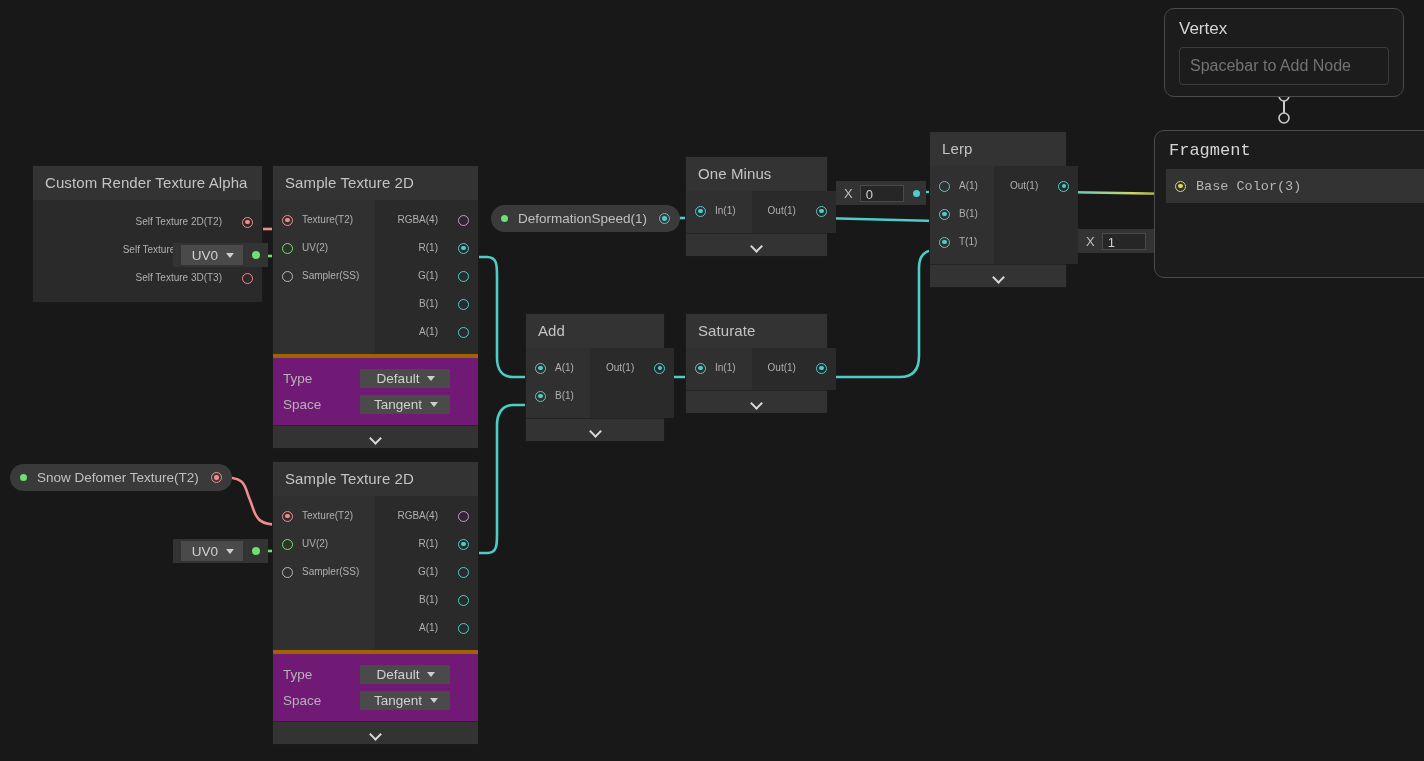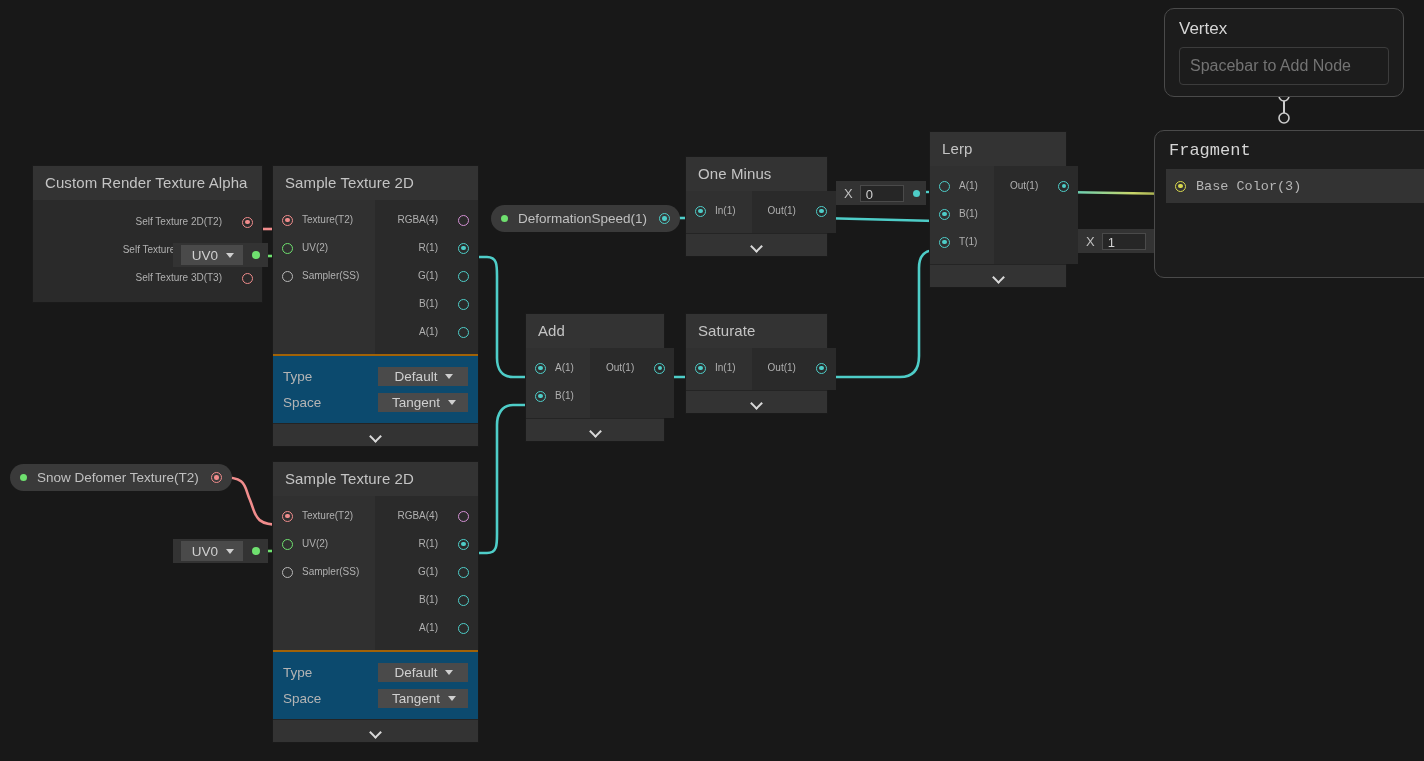--- a/index.html
+++ b/index.html
@@ -114,23 +114,23 @@
     position: absolute;
     left: 1px; top: 0;
     width: 7px; height: 7px;
     border-right: 2px solid #d8d8d8;
     border-bottom: 2px solid #d8d8d8;
     transform: rotate(45deg);
   }
 
   
   .settings {
-    background: #0c4a6e;
-    padding: 7px 10px 8px 10px;
-    border-top: 2px solid #a16207;
+    background: #701a75;
+    padding: 7px 28px 8px 10px;
+    border-top: 4px solid #a16207;
   }
   .setting-row {
     display: flex;
     align-items: center;
     justify-content: space-between;
     height: 26px;
     font-size: 13.5px;
     color: #b4b4b4;
   }
   .dropdown {

